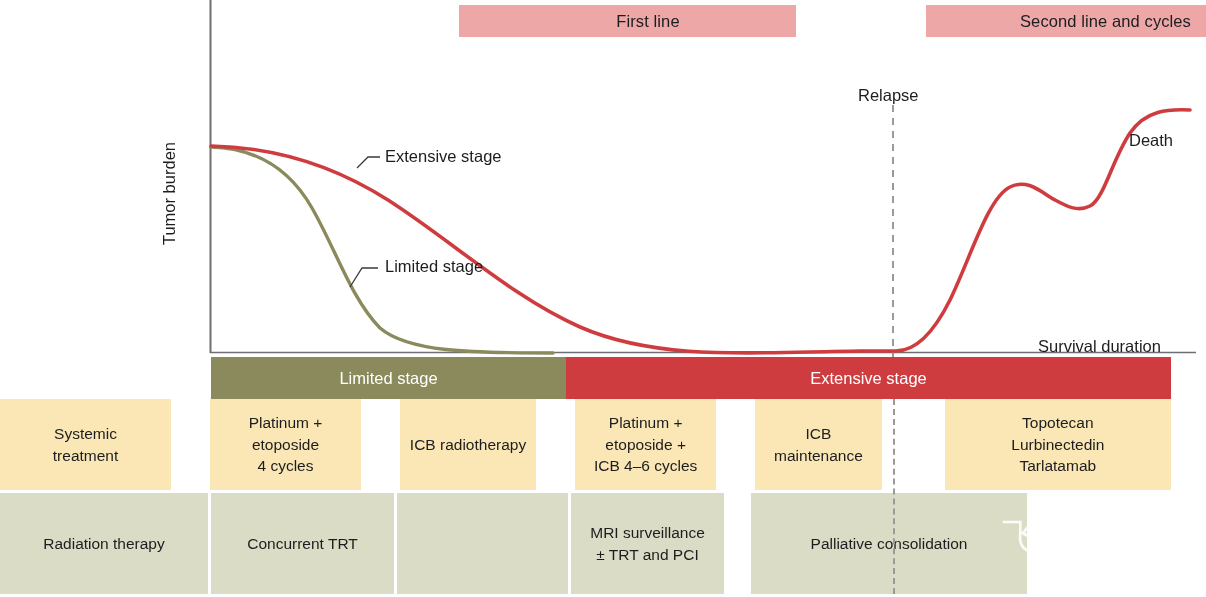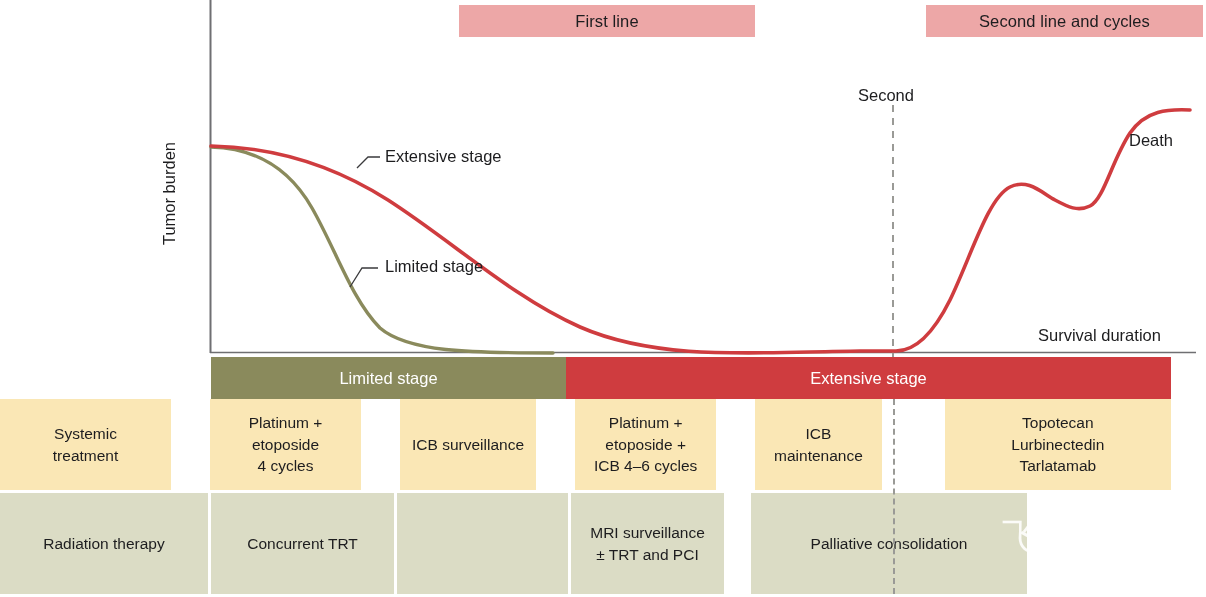--- a/index.html
+++ b/index.html
@@ -23,41 +23,42 @@
   .phase-banner {
     position: absolute;
     height: 32px;
     background: #eda7a7;
     color: #1d1d1f;
     font-size: 16.5px;
     display: flex;
     align-items: center;
     justify-content: center;
     letter-spacing: .1px;
+    padding-left: 41px;
   }
   #banner-first  { left: 459px; top: 5px; width: 296px; }
   #banner-second { left: 926px; top: 5px; width: 277px; }
 
   
   #plot {
     position: absolute;
     left: 0; top: 0;
     width: 1206px; height: 400px;
   }
   #plot svg { display: block; }
 
   .plot-label {
     position: absolute;
     font-size: 16.5px;
     color: #1d1d1f;
     white-space: nowrap;
   }
   #label-relapse   { left: 858px; top: 86px; }
   #label-death     { left: 1129px; top: 131px; }
-  #label-survival  { left: 1038px; top: 326px; }
+  #label-survival  { left: 1038px; top: 337px; }
   #label-extensive { left: 385px; top: 147px; }
   #label-limited   { left: 385px; top: 257px; }
 
   #label-tumor-burden {
     position: absolute;
     left: 160px;
     top: 142px;
     width: 22px;
     font-size: 16.5px;
     color: #1d1d1f;
@@ -183,40 +184,40 @@
                C 1104 199, 1112 160, 1130 133
                C 1146 110, 1168 109, 1190 110" fill="none" stroke="#cf3c3f" stroke-width="3.6" stroke-linecap="round" stroke-linejoin="round"></path>
 
       <path d="M 357 168 L 368 157 L 380 157" fill="none" stroke="#3a3a3c" stroke-width="1.3"></path>
 
       <path d="M 350 287 L 362 268 L 378 268" fill="none" stroke="#3a3a3c" stroke-width="1.3"></path>
     </svg>
 
     <div class="plot-label" id="label-extensive">Extensive stage</div>
     <div class="plot-label" id="label-limited">Limited stage</div>
-    <div class="plot-label" id="label-relapse">Second</div>
+    <div class="plot-label" id="label-relapse">Relapse</div>
     <div class="plot-label" id="label-death">Death</div>
     <div class="plot-label" id="label-survival">Survival duration</div>
     <div id="label-tumor-burden">Tumor burden</div>
   </div>
 
   <div id="stage-bar">
     <div class="stage-seg" id="stage-limited">Limited stage</div>
     <div class="stage-seg" id="stage-extensive">Extensive stage</div>
   </div>
 
   <div id="treatment-table">
 
     <div class="tt-row" id="row-systemic">
       <div class="tt-cell col-0">Systemic
 treatment</div>
       <div class="tt-cell col-1">Platinum +
 etoposide
 4 cycles</div>
-      <div class="tt-cell col-2">ICB surveillance</div>
+      <div class="tt-cell col-2">ICB radiotherapy</div>
       <div class="tt-cell col-3">Platinum +
 etoposide +
 ICB 4–6 cycles</div>
       <div class="tt-cell col-4">ICB maintenance</div>
       <div class="tt-cell col-5">Topotecan
 Lurbinectedin
 Tarlatamab</div>
     </div>
 
     <div class="tt-row" id="row-radiation">

